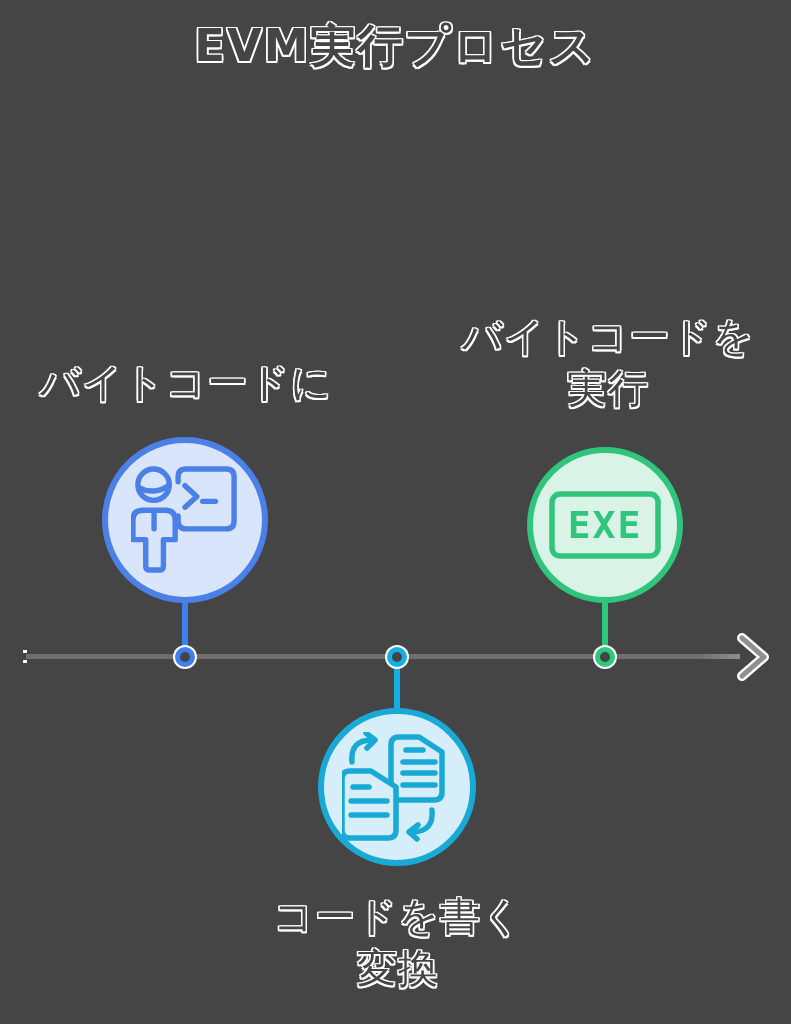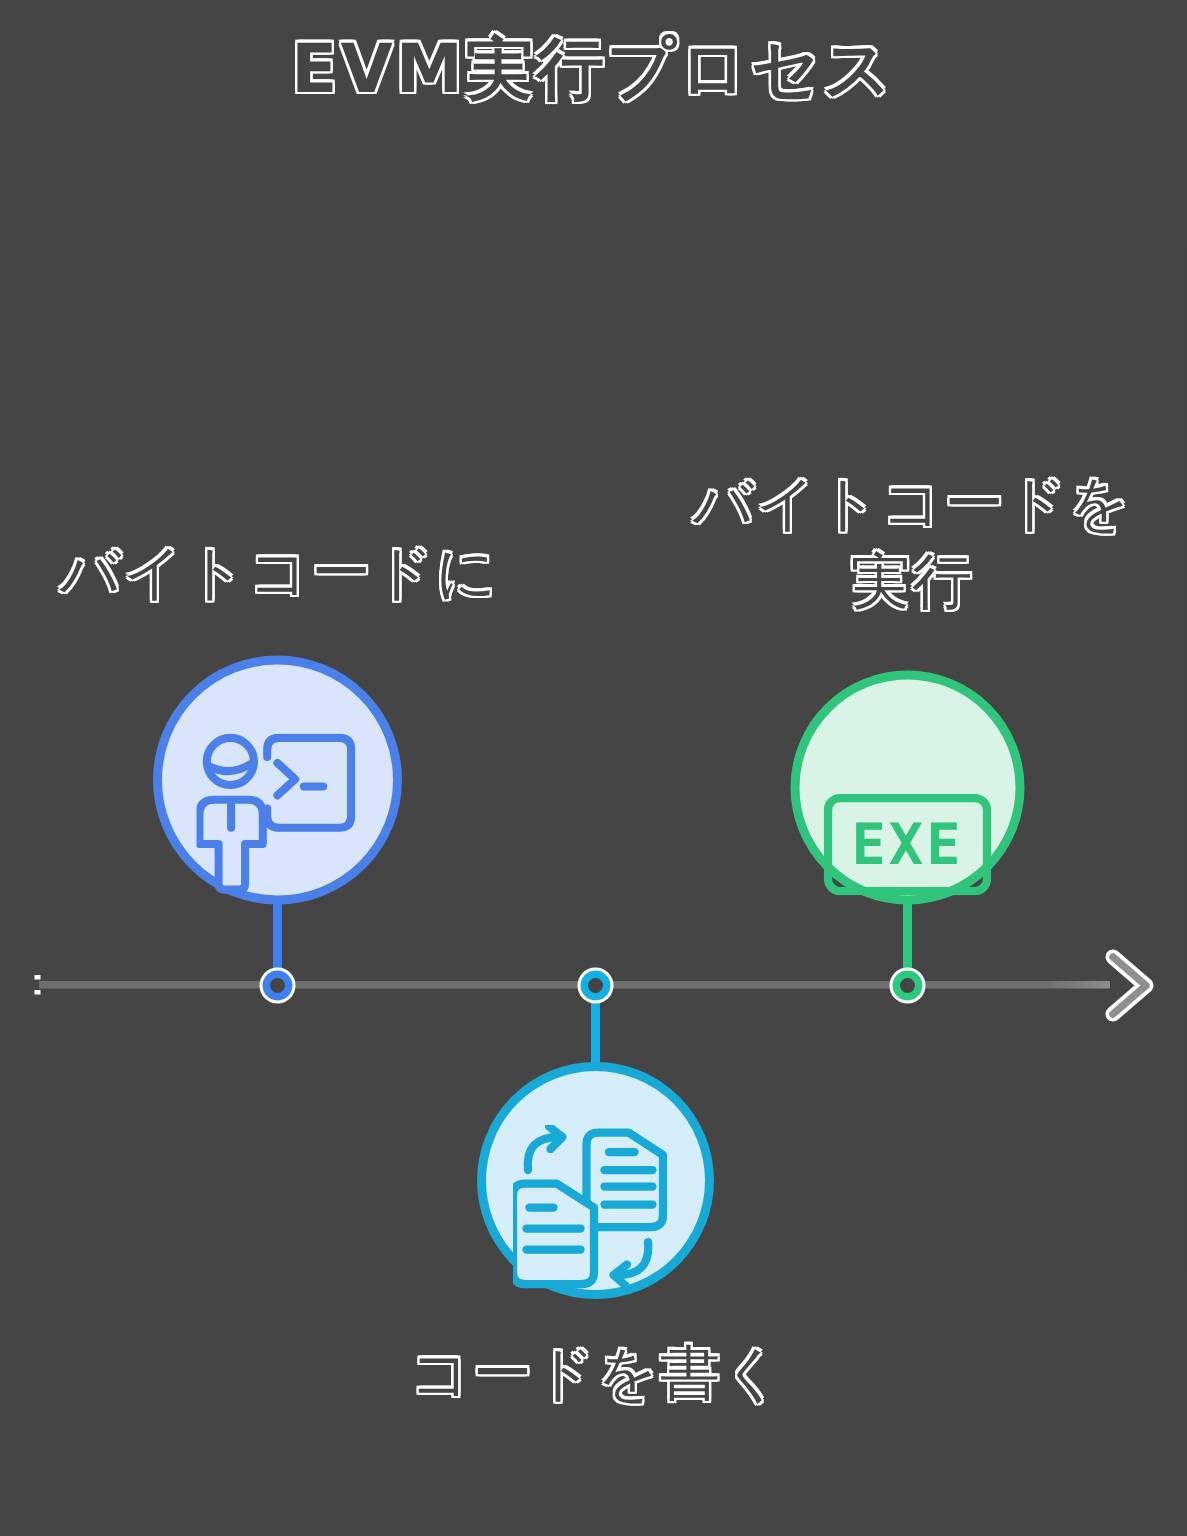--- a/index.html
+++ b/index.html
@@ -22,21 +22,21 @@
   .label {
     position:absolute; text-align:center; font-size:40px; font-weight:500;
     line-height:52px; letter-spacing:1px;
   }
   .label-write   { left:0px;   width:372px; top:356px; }
   .label-execute { left:408px; width:400px; top:310px; }
   .label-convert { left:198px; width:400px; top:890px; }
 
   .circle {
     position:absolute; border-radius:50%; box-sizing:border-box;
-    display:flex; align-items:flex-end; justify-content:center; z-index:3;
+    display:flex; align-items:center; justify-content:center; z-index:3;
   }
   .circle-blue  { left:102px; top:437px; width:166px; height:166px; background:#d9e5fb; border:6px solid #4a80e8; }
   .circle-green { left:527px; top:447px; width:156px; height:156px; background:#d9f3e6; border:6px solid #30c47d; }
   .circle-cyan  { left:318px; top:708px; width:158px; height:158px; background:#d5eefa; border:6px solid #18a9d6; }
 
   .connector { position:absolute; width:6px; z-index:2; border-radius:3px; }
   .connector-blue  { left:182px; top:600px; height:48px; background:#3f80f0; }
   .connector-green { left:602px; top:600px; height:48px; background:#2cc87e; }
   .connector-cyan  { left:394px; top:664px; height:47px; background:#14b0e4; }
 
@@ -107,20 +107,21 @@
       <path d="M10,30 Q8,8 30,8"></path>
       <polyline points="24,1 33,8 25,16"></polyline>
       <path d="M90,78 Q92,100 70,100"></path>
       <polyline points="76,93 67,100 75,107"></polyline>
     </svg>
   </div>
   <div class="connector connector-cyan"></div>
   <div class="dot dot-cyan"></div>
   <div class="label label-convert outline-text">
     <div>コードを書く</div>
+    <div>変換</div>
   </div>
 
   <div class="label label-execute outline-text">
     <div>バイトコードを</div>
     <div>実行</div>
   </div>
   <div class="circle circle-green">
     <svg class="icon-svg" width="112" height="68" viewBox="0 0 112 68" fill="none">
       <rect x="3" y="3" width="106" height="62" rx="8" stroke="#30c47d" stroke-width="5.5" stroke-linejoin="round"></rect>
       <text class="exe-text" x="56" y="47" text-anchor="middle" font-size="38" fill="#30c47d" stroke="none">EXE</text>

